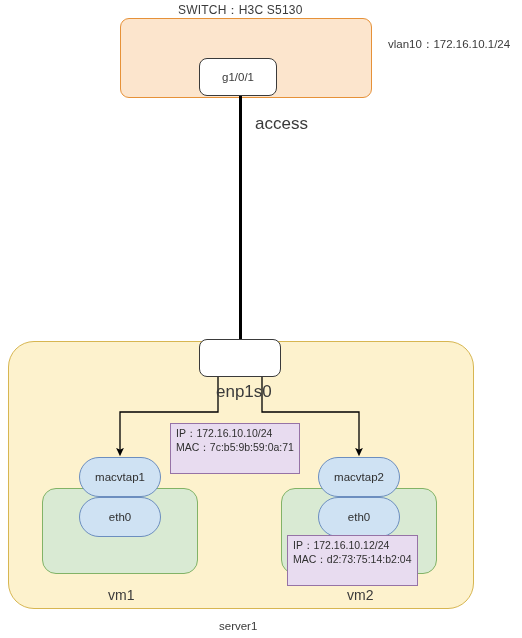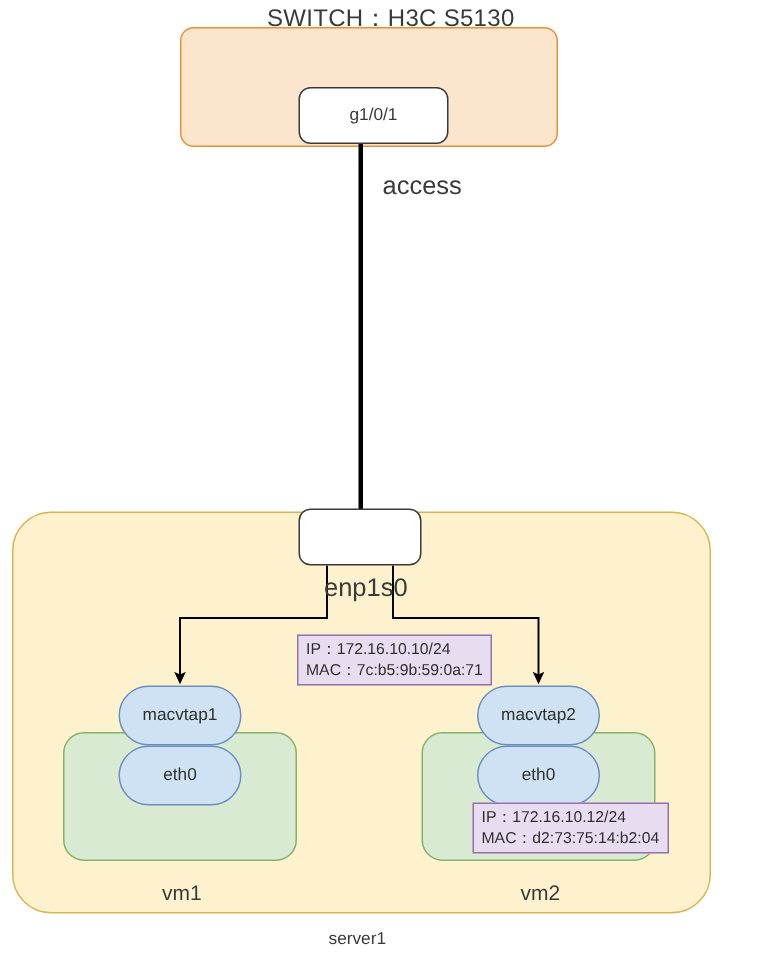--- a/index.html
+++ b/index.html
@@ -27,39 +27,39 @@
     font-size: 17px;
     color: #3a3a3a;
     white-space: nowrap;
     line-height: 1.35;
   }
 
   
   .switch-title {
     left: 178px;
     top: 2px;
-    font-size: 16px;
+    font-size: 12px;
     letter-spacing: .2px;
   }
   .switch-box {
     position: absolute;
     left: 120px;
     top: 18px;
     width: 252px;
     height: 80px;
     background: #fce5cd;
     border: 1.6px solid #e69138;
     border-radius: 9px;
     box-sizing: border-box;
   }
   .port-box {
     position: absolute;
     left: 199px;
     top: 58px;
-    width: 100px;
+    width: 78px;
     height: 38px;
     background: #ffffff;
     border: 1.4px solid #3a3a3a;
     border-radius: 8px;
     box-sizing: border-box;
     display: flex;
     align-items: center;
     justify-content: center;
     font-size: 11.5px;
     color: #3a3a3a;
@@ -123,24 +123,23 @@
   }
 
   
   .ipmac {
     position: absolute;
     background: #e8dcf0;
     border: 1.2px solid #9673a6;
     box-sizing: border-box;
     font-size: 10.5px;
     color: #2f2f2f;
-    padding: 2px 5px 1px 5px;
+    padding: 2px 5px 18px 5px;
     line-height: 1.38;
     white-space: nowrap;
-    margin-left: 28px;
   }
   .host-ipmac { left: 170px; top: 423px; }
 
   
   .vm-green {
     position: absolute;
     width: 156px;
     height: 86px;
     background: #d9ead3;
     border: 1.4px solid #82b366;
@@ -180,20 +179,21 @@
 <body>
 
 <div class="canvas">
 
   <div class="label switch-title">SWITCH：H3C S5130</div>
 
   <div class="switch-box"></div>
 
   <div class="port-box">g1/0/1</div>
 
+  <div class="label vlan-line vlan10">vlan10：172.16.10.1/24</div>
 
   <div class="cable"></div>
   <div class="label access-label">access</div>
 
   <div class="server-box"></div>
 
   <svg class="wires" viewBox="0 0 522 638" width="522" height="638">
     <defs>
       <marker id="arrowhead" markerWidth="7" markerHeight="7" refX="3.2" refY="3" orient="auto">
         <polygon points="0,0 6.4,3 0,6 1.4,3" fill="#000000"></polygon>

